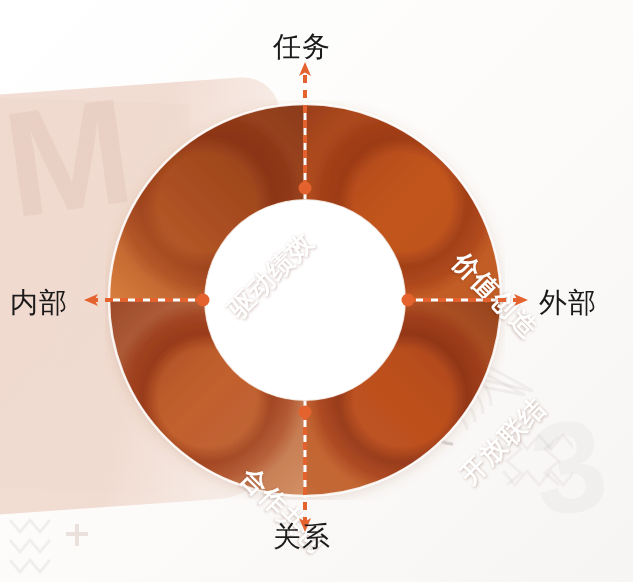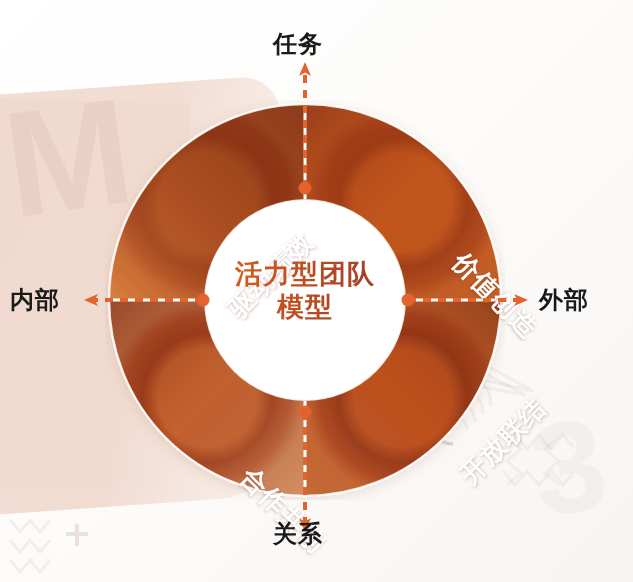--- a/index.html
+++ b/index.html
@@ -148,22 +148,22 @@
     background-clip: text;
     color: #c14f20;
     -webkit-text-fill-color: transparent;
     pointer-events: none;
   }
   #center-text .l2 { display: block; }
 
   
   .axis-label {
     position: absolute;
-    font-size: 24px;
-    font-weight: 700;
+    font-size: 28px;
+    font-weight: 400;
     color: #1a1a1a;
     letter-spacing: 1px;
     white-space: nowrap;
   }
   #ax-top    { left: 273px; top: 28px; }
   #ax-bottom { left: 273px; top: 518px; }
   #ax-left   { left: 10px;  top: 284px; }
   #ax-right  { left: 539px; top: 284px; }
 
   
@@ -299,24 +299,20 @@
 
       <circle cx="200" cy="200" r="196" fill="none" stroke="#ffffff" stroke-width="2.5" opacity=".85"></circle>
     </svg>
 
     <div class="seg-label" id="seg-tl">驱动绩效</div>
     <div class="seg-label" id="seg-tr">价值创造</div>
     <div class="seg-label" id="seg-br">开放联结</div>
     <div class="seg-label" id="seg-bl">合作共创</div>
   </div>
 
-  <div id="center-text">
-    <span>活力型团队</span>
-    <span class="l2">模型</span>
-  </div>
 
   <svg id="axes-svg" viewBox="0 0 633 582">
     <defs>
       <marker id="arrU" markerWidth="8" markerHeight="8" refX="4" refY="7" orient="auto">
         <path d="M4 0 L8 8 L4 6 L0 8 Z" fill="#e4622e"></path>
       </marker>
     </defs>
 
     <g>
       <line x1="305" y1="188" x2="305" y2="72" stroke="#e4622e" stroke-width="4" stroke-dasharray="8 7" stroke-linecap="butt"></line>

